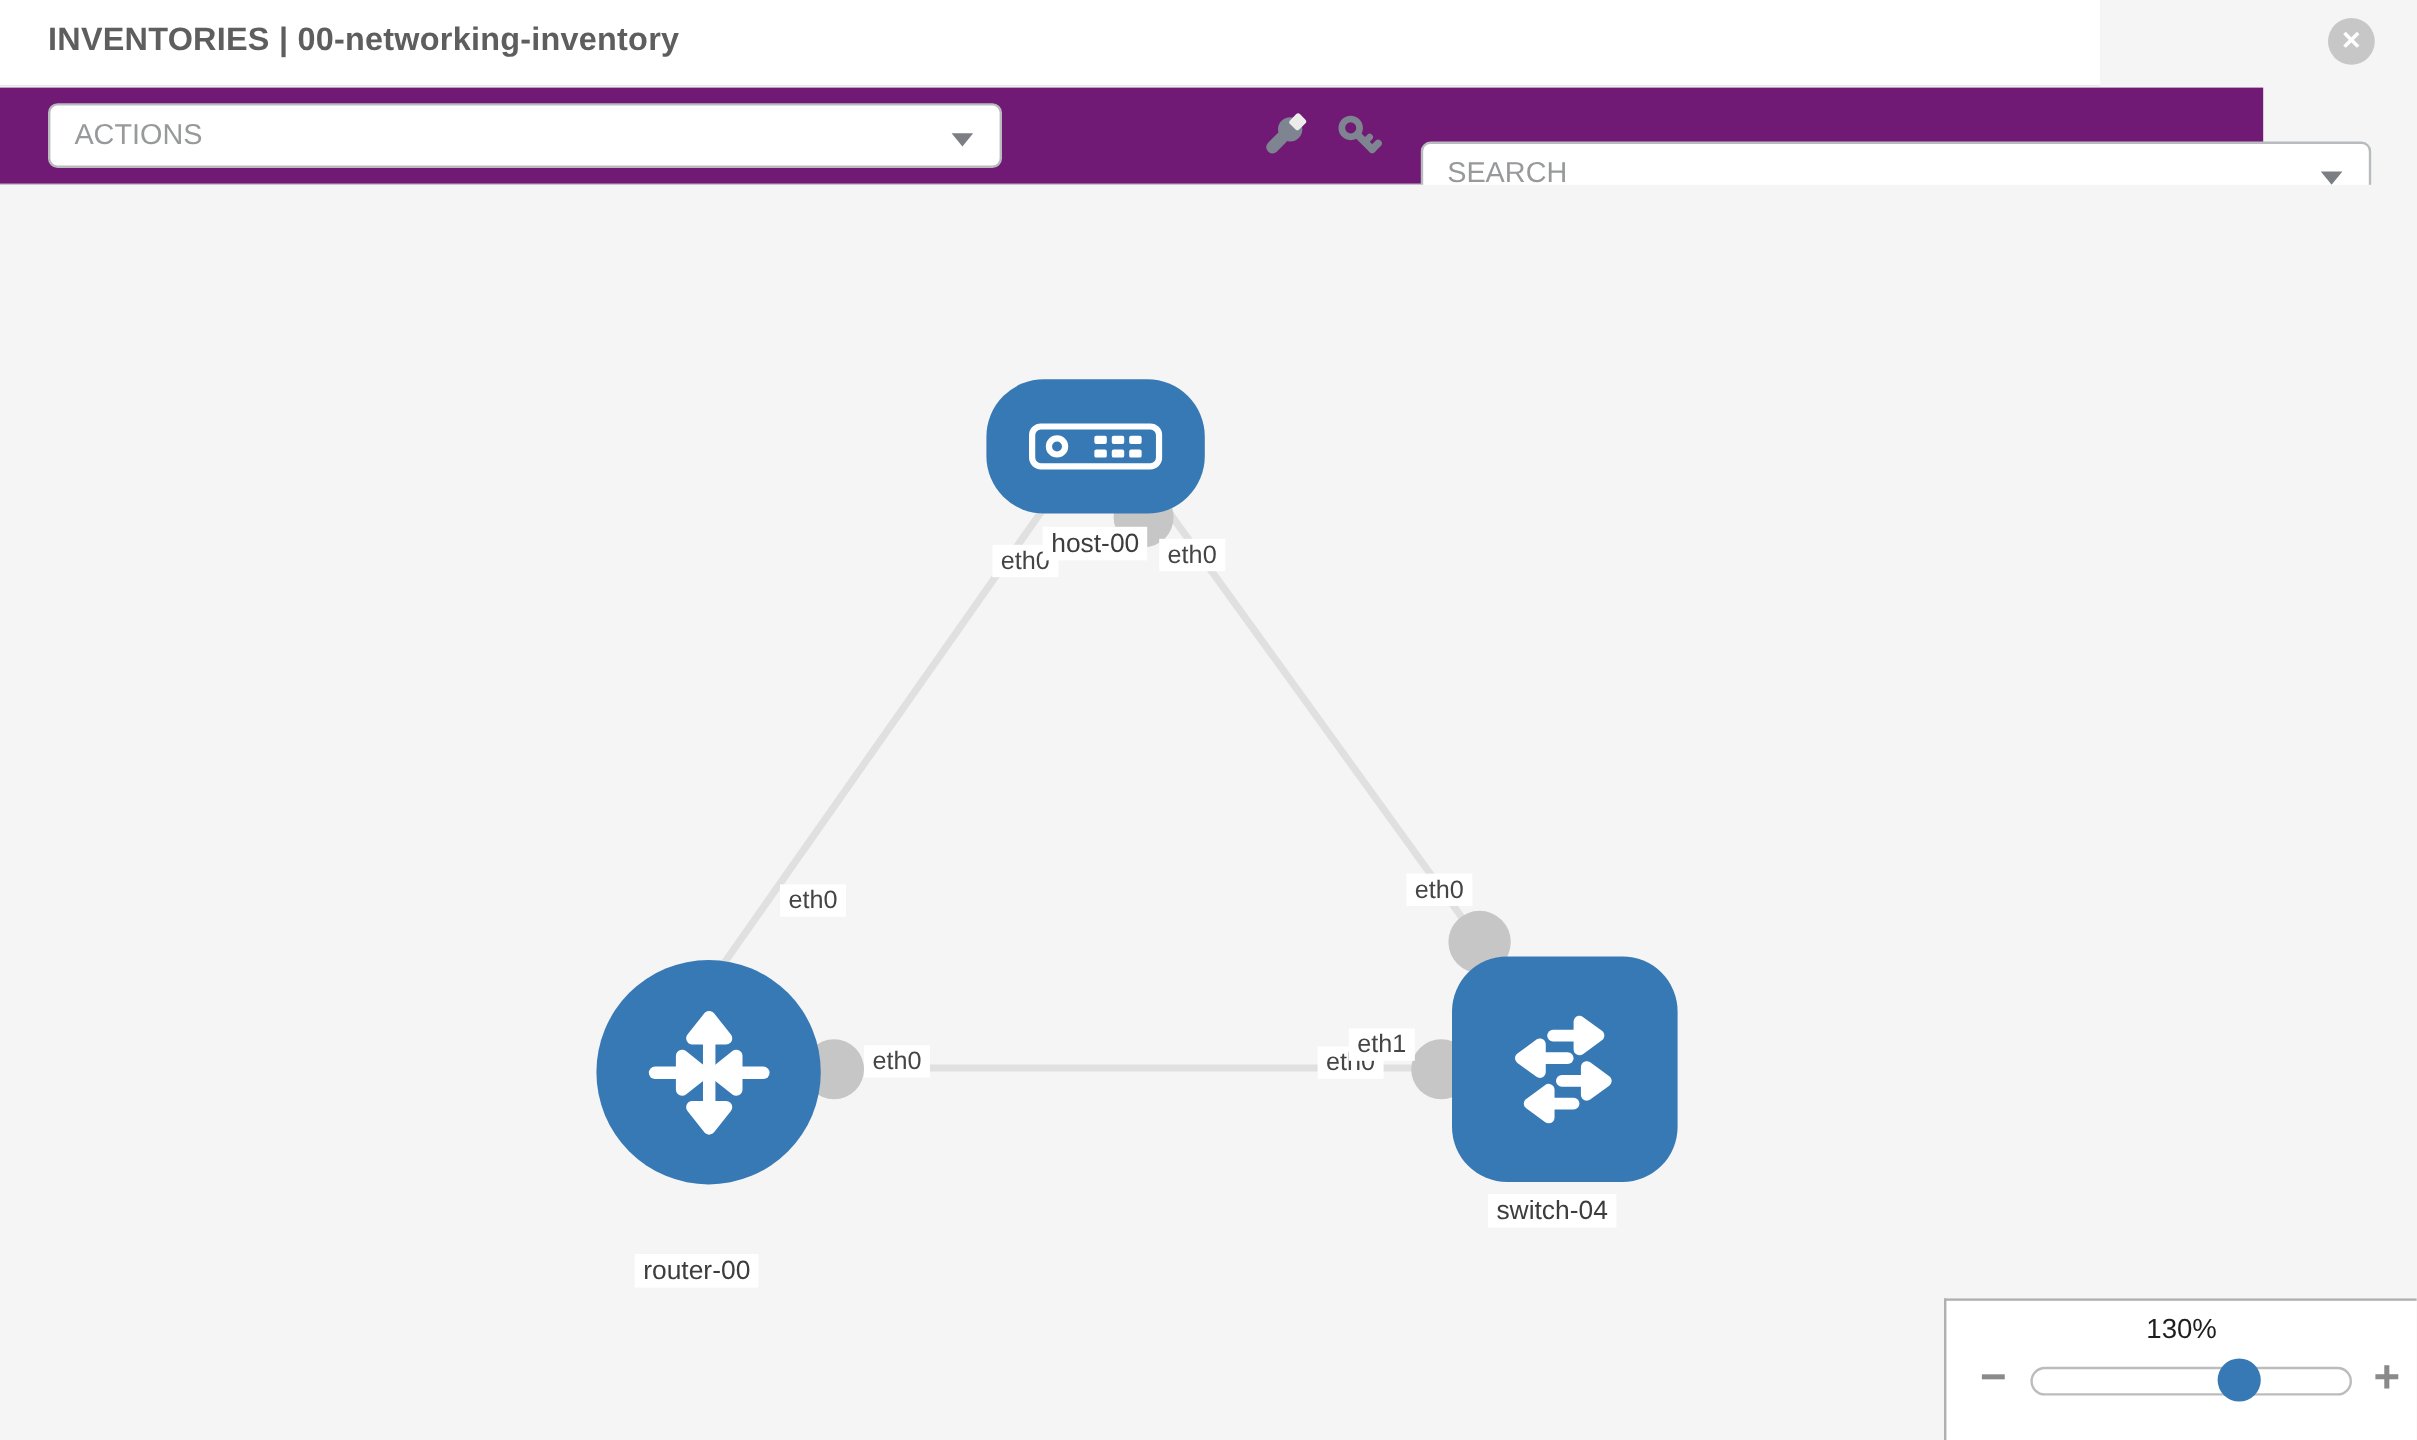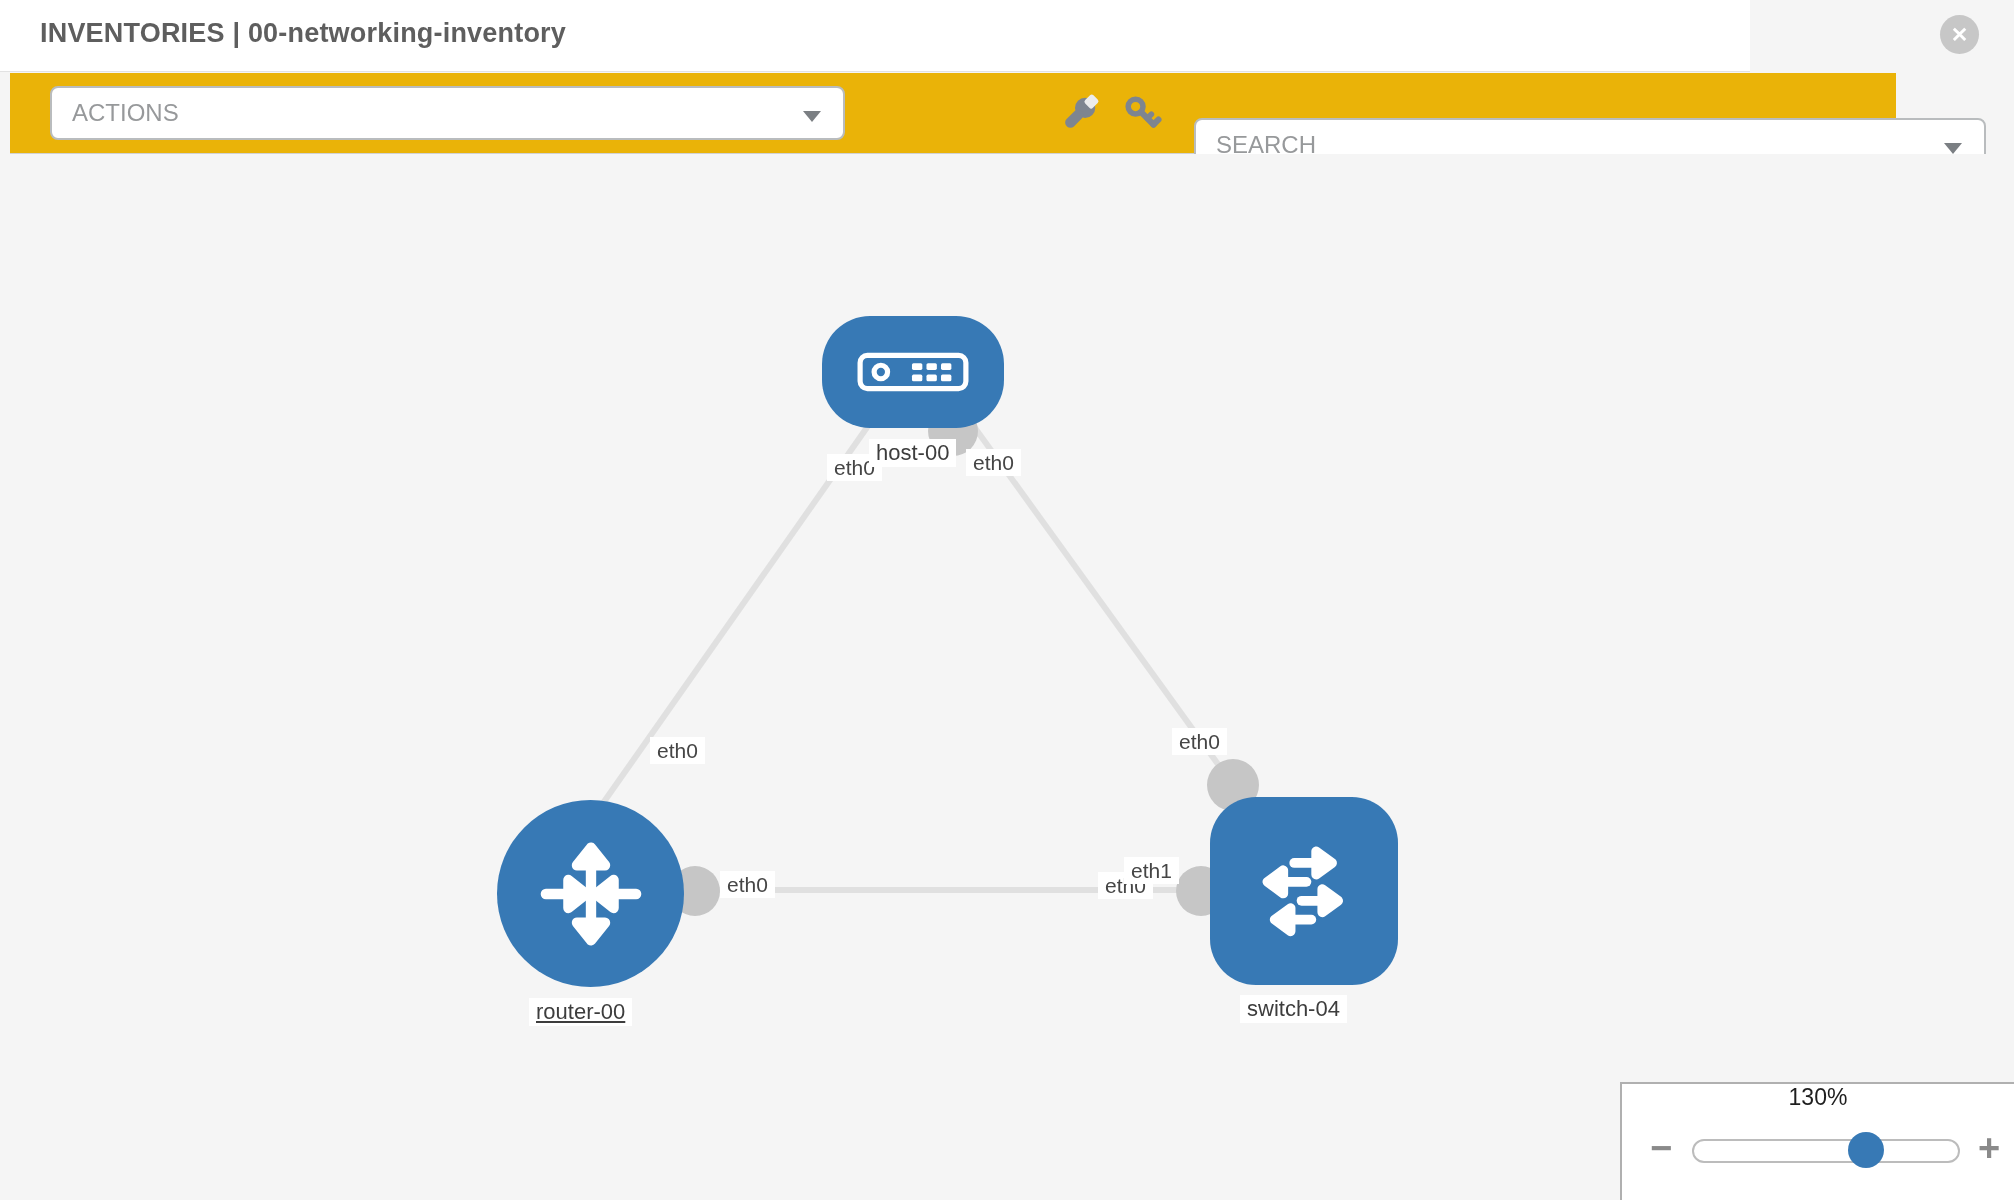--- a/index.html
+++ b/index.html
@@ -9,21 +9,21 @@
   
   .header { position:absolute; left:0; top:0; width:1750px; height:72px; background:#ffffff;
             border-bottom:1px solid #e2e2e2; }
   .header h1 { position:absolute; left:40px; top:18px; font-size:27px; font-weight:bold;
                color:#5e5e5e; letter-spacing:0.2px; }
   .close-btn { position:absolute; left:1940px; top:15px; width:39px; height:39px; border-radius:50%;
                background:#c7c7c7; color:#ffffff; display:flex; align-items:center; justify-content:center;
                font-size:21px; font-weight:bold; cursor:pointer; }
 
   
-  .toolbar { position:absolute; left:10px; top:73px; width:1886px; height:81px; background:#eab308;
+  .toolbar { position:absolute; left:0; top:73px; width:1886px; height:81px; background:#701a75;
              border-bottom:1px solid #d2d2d2; }
   .combo { position:absolute; top:13px; height:54px; background:#ffffff; border:2px solid #b9bcbe;
            border-radius:8px; display:flex; align-items:center; padding:0 20px; cursor:pointer; }
   .combo .combo-label { font-size:24px; color:#97999b; }
   .combo .caret { position:absolute; right:22px; top:23px; width:0; height:0;
                   border-left:9px solid transparent; border-right:9px solid transparent;
                   border-top:11px solid #7b7f83; }
   .combo.actions { left:40px; width:795px; }
   .combo.search  { left:1184px; width:792px;margin-top:32px; }
   .tool-icon { position:absolute; top:20px; width:42px; height:42px; cursor:pointer; }
@@ -42,21 +42,21 @@
   .node.switch { left:1210px; top:643px; width:188px; height:188px; border-radius:46px; }
 
   .lbl { position:absolute; background:#ffffff; color:#454545; padding:2px 7px; line-height:1.1;
          white-space:nowrap; }
   .lbl.node-name { font-size:22px; color:#3d3d3d; }
   .lbl.iface { font-size:21px; }
 
   
   .zoom-panel { position:absolute; left:1620px; top:928px; width:394px; height:118px; background:#ffffff;
                 border-top:2px solid #b0b0b0; border-left:2px solid #b0b0b0; }
-  .zoom-value { text-align:center; font-size:23px; color:#1e1e1e; }
+  .zoom-value { text-align:center; margin-top:10px; font-size:23px; color:#1e1e1e; }
   .zoom-row { position:absolute; left:0; top:46px; width:100%; height:40px; }
   .zoom-minus, .zoom-plus { position:absolute; top:-2px; font-size:38px; font-weight:bold; color:#8a8a8a;
                             cursor:pointer; line-height:40px; }
   .zoom-minus { left:28px; }
   .zoom-plus  { left:356px; }
   .zoom-slider { position:absolute; left:70px; top:9px; width:268px; height:24px; border:2px solid #bcbcbc;
                  border-radius:12px; background:#ffffff; cursor:pointer; }
   .zoom-thumb { position:absolute; top:-9px; width:36px; height:36px; border-radius:50%;
                 background:#3779b5; cursor:pointer; }
 </style>
@@ -157,21 +157,21 @@
   <div class="lbl node-name" style="left:869px; top:285px;">host-00</div>
   <div class="lbl iface" style="left:966px; top:295px;">eth0</div>
 
   <div class="lbl iface" style="left:650px; top:583px;">eth0</div>
   <div class="lbl iface" style="left:1172px; top:574px;">eth0</div>
 
   <div class="lbl iface" style="left:720px; top:717px;">eth0</div>
   <div class="lbl iface" style="left:1098px; top:718px;">eth0</div>
   <div class="lbl iface" style="left:1124px; top:703px;">eth1</div>
 
-  <div class="lbl node-name" style="left:529px; top:844px;text-decoration:underline;">router-00</div>
+  <div class="lbl node-name" style="left:529px; top:891px;">router-00</div>
   <div class="lbl node-name" style="left:1240px; top:841px;">switch-04</div>
 
   <div class="zoom-panel">
     <div class="zoom-value">130%</div>
     <div class="zoom-row">
       <span class="zoom-minus">−</span>
       <div class="zoom-slider">
         <div class="zoom-thumb" style="left: calc(65% - 18px);"></div>
       </div>
       <span class="zoom-plus">+</span>

